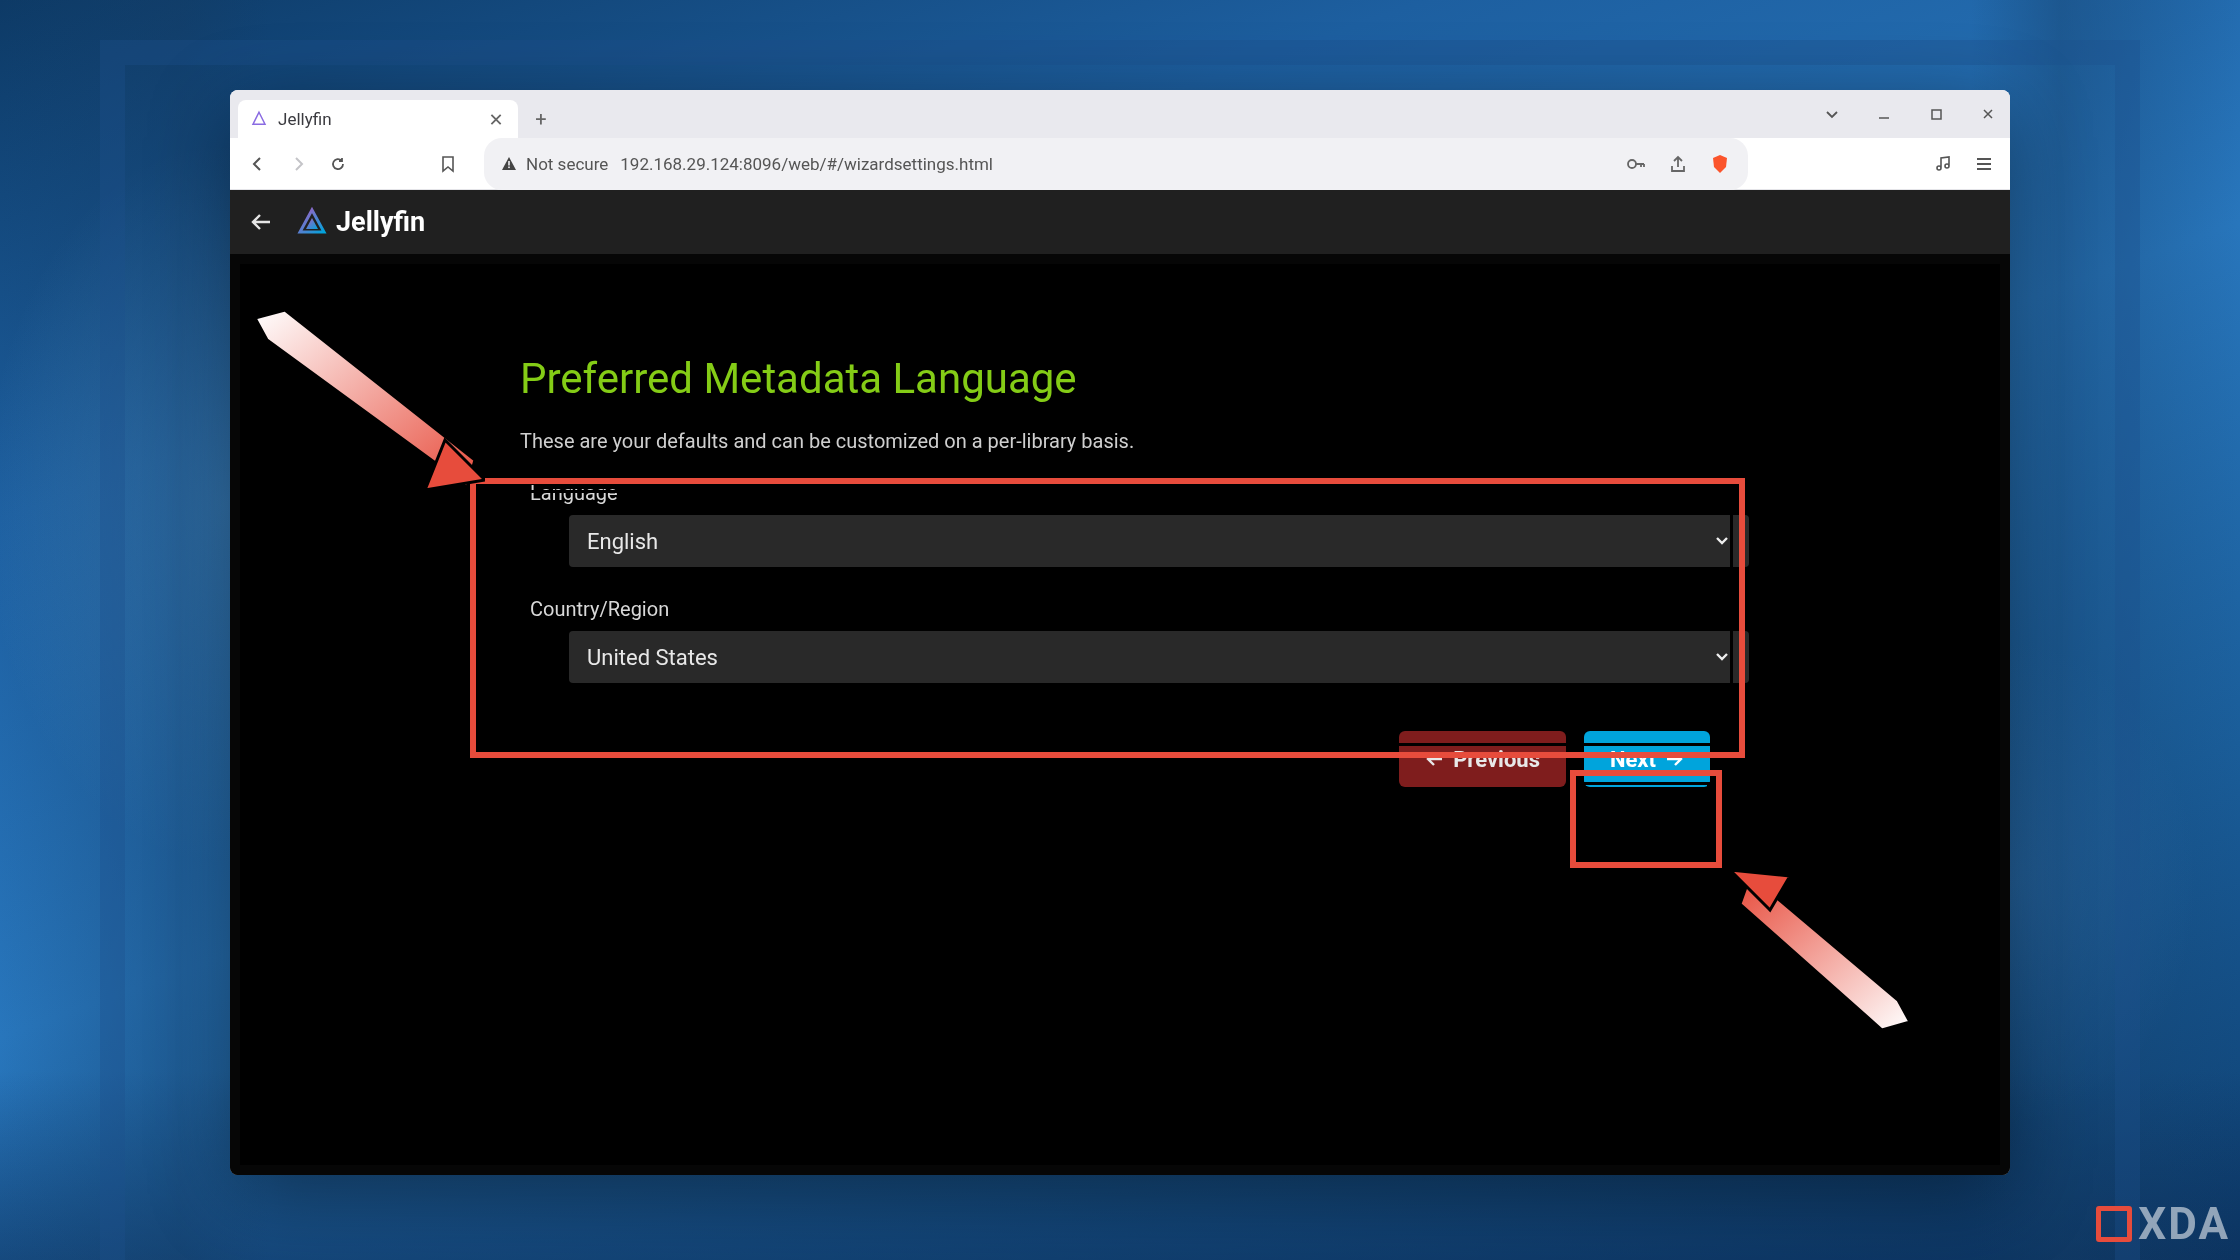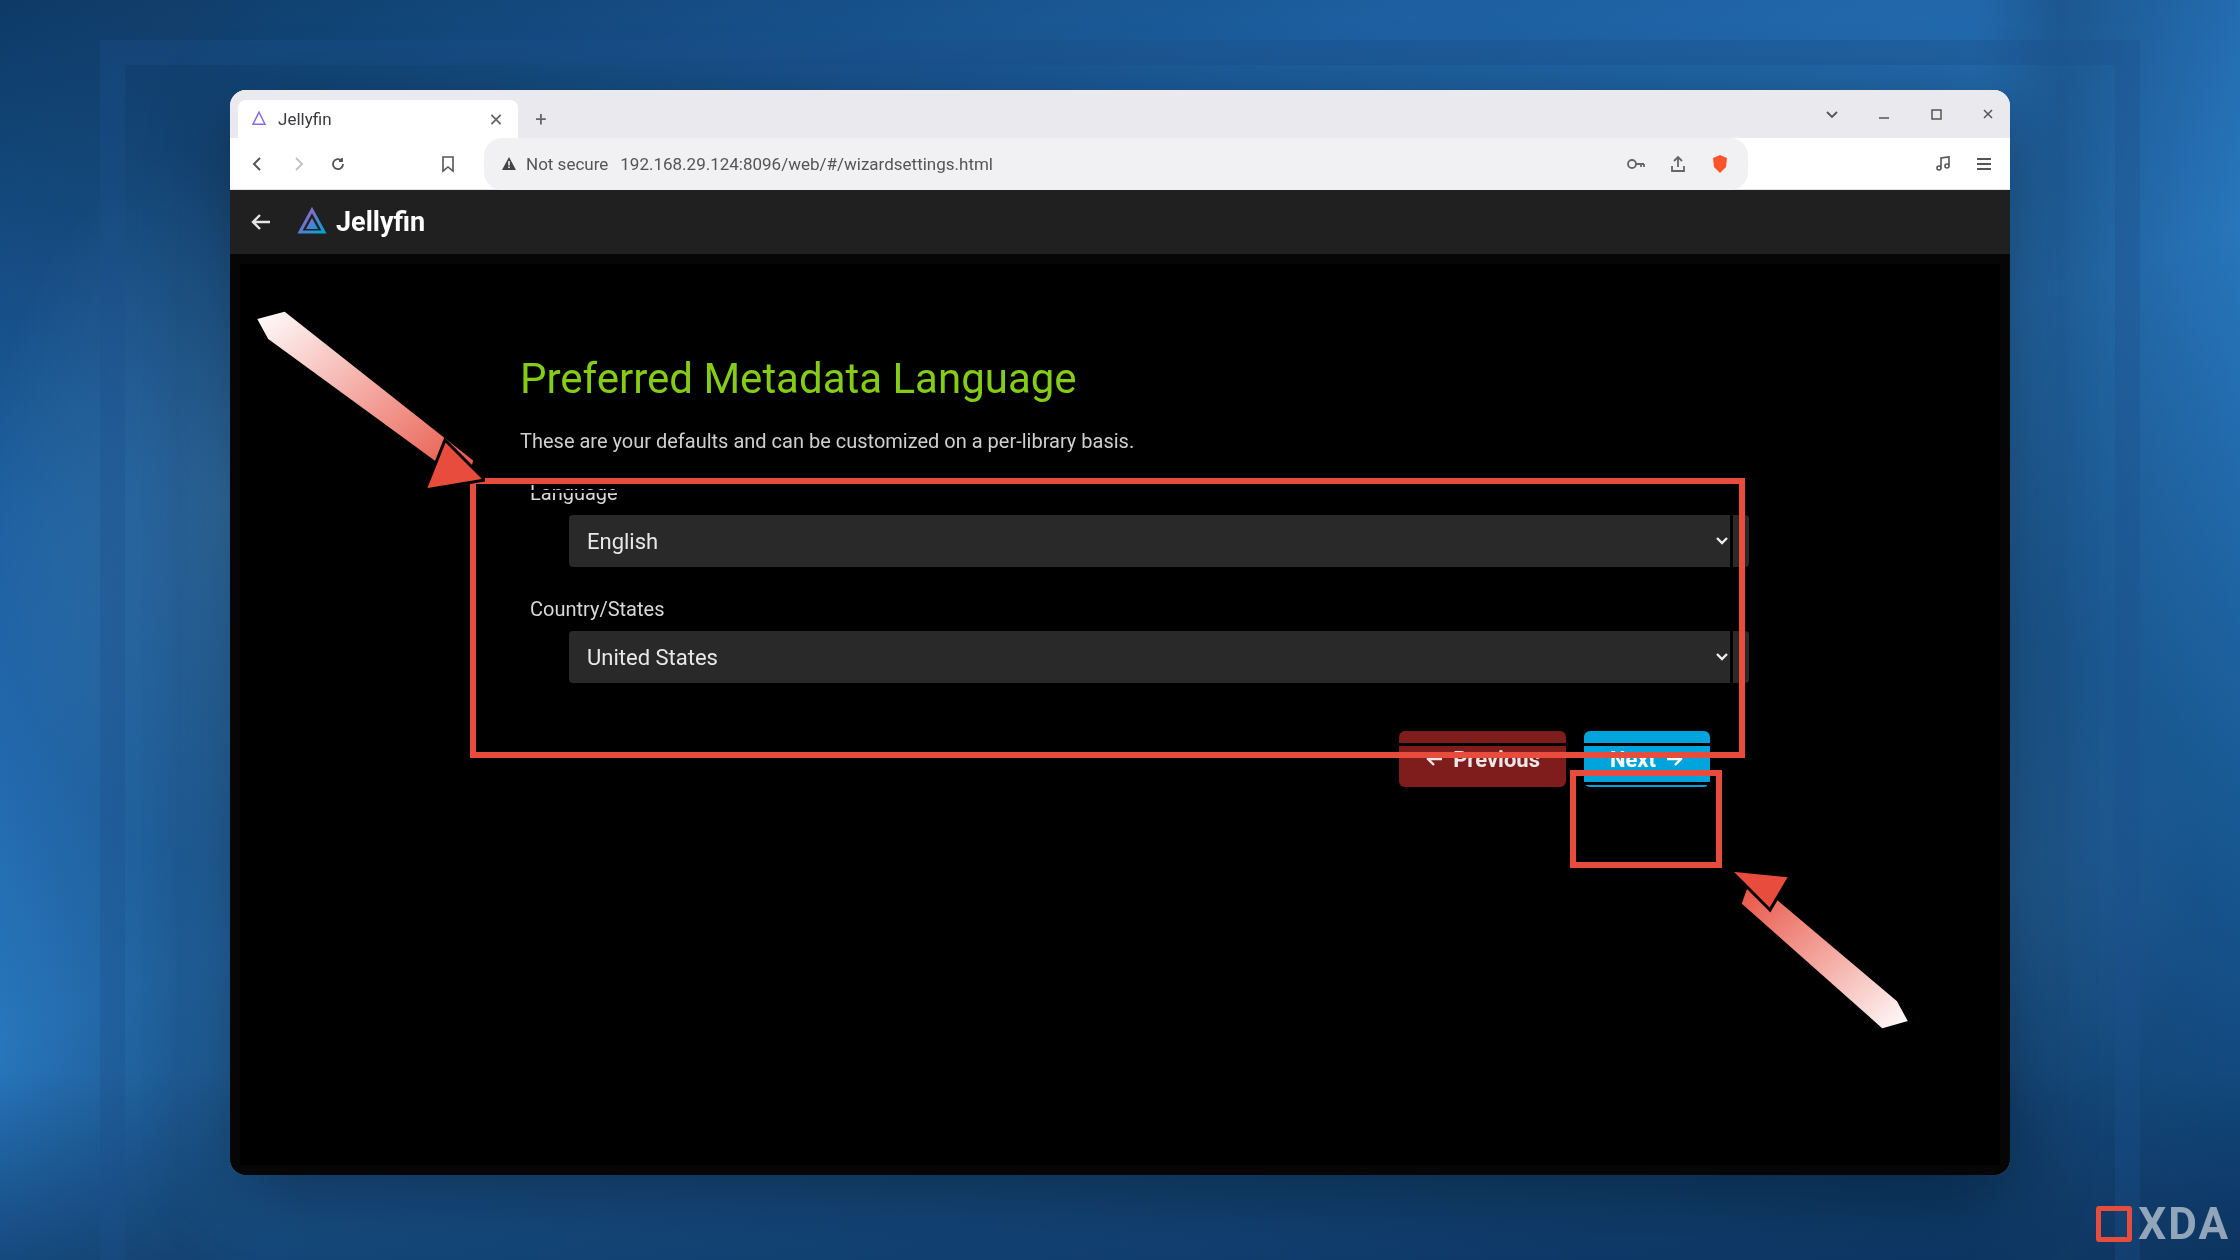--- a/index.html
+++ b/index.html
@@ -38,21 +38,21 @@
 }
 
 
 .browser {
   position: absolute;
   left: 230px;
   top: 90px;
   width: 1780px;
   height: 1085px;
   background: #fff;
-  border-radius: 16px;
+  border-radius: 8px;
   box-shadow: 0 20px 80px rgba(0,0,0,0.45);
   overflow: hidden;
   display: flex;
   flex-direction: column;
 }
 
 
 .tab-strip {
   height: 48px;
   background: #e9e9ee;
@@ -402,21 +402,21 @@
               <span>English</span>
               <span class="chev">
                 <svg width="18" height="18" viewBox="0 0 18 18">
                     <path d="M4 7 L9 12 L14 7" fill="none" stroke="#eee" stroke-width="2.4"></path>
                   </svg>
               </span>
             </div>
           </div>
 
           <div class="form-group">
-            <label class="form-label">Country/States</label>
+            <label class="form-label">Country/Region</label>
             <div class="form-select">
               <span>United States</span>
               <span class="chev">
                 <svg width="18" height="18" viewBox="0 0 18 18">
                     <path d="M4 7 L9 12 L14 7" fill="none" stroke="#eee" stroke-width="2.4"></path>
                   </svg>
               </span>
             </div>
           </div>
 

